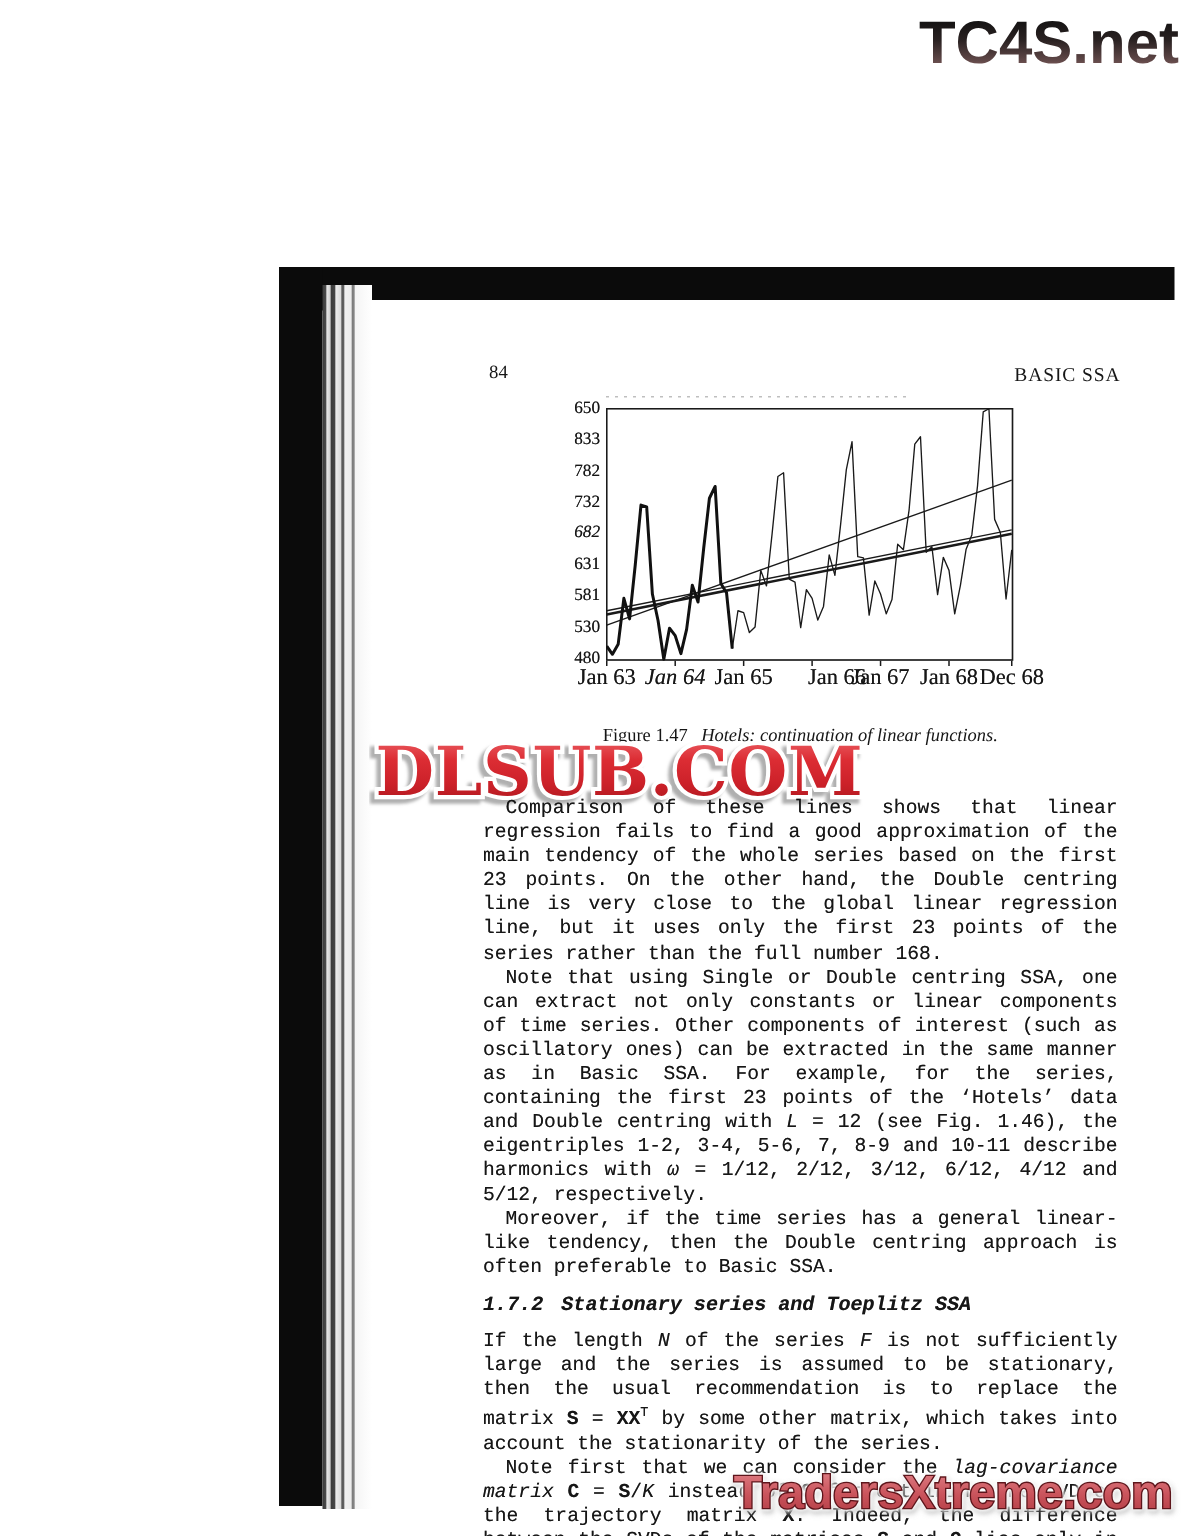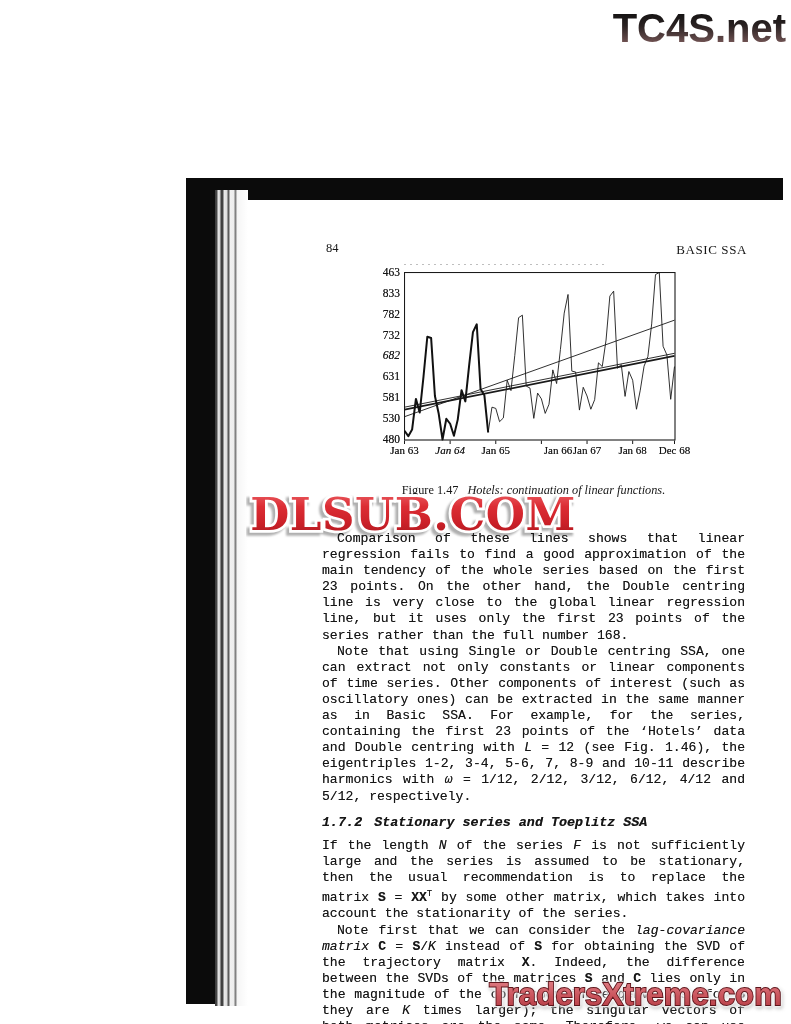--- a/index.html
+++ b/index.html
@@ -21,21 +21,21 @@
   
   .page-num    { position:absolute; left:326px; top:241px; font-size:12.5px; }
   .running-head{ position:absolute; left:322px; top:242px; width:425px; text-align:right;
                  font-size:13px; letter-spacing:.6px; }
 
   
   .chart-plot { position:absolute; left:404px; top:272px; width:272px; height:173px; }
   .y-labels   { position:absolute; left:368px; top:272px; width:32px; height:170px; }
   .ytick      { position:absolute; right:0; font-size:11.5px; text-shadow:0 0 .4px rgba(0,0,0,.65); }
   .x-labels   { position:absolute; left:404px; top:444px; width:272px; height:16px; }
-  .xtick      { position:absolute; top:0; width:48px; text-align:center; font-size:11px;
+  .xtick      { position:absolute; top:0; width:48px; text-align:center; font-size:15px;
                 text-shadow:0 0 .4px rgba(0,0,0,.65); }
 
   
   .caption { position:absolute; left:322px; top:483px; width:423px; text-align:center; font-size:12.3px; }
   .caption .cap-text { font-style:italic; margin-left:9px; }
 
   
   .bodytext { position:absolute; left:322px; top:531px; width:423px;
     font-size:13.1px; line-height:16.1px; text-align:justify;
     text-shadow:0 0 .4px rgba(0,0,0,.55);font-family:Liberation Mono, monospace; }
@@ -76,21 +76,21 @@
 
 <div class="y-labels" id="y-labels">
     <div class="ytick" style="top: 161px;">480</div>
     <div class="ytick" style="top: 140.28px;">530</div>
     <div class="ytick" style="top: 119.146px;">581</div>
     <div class="ytick" style="top: 98.4268px;">631</div>
     <div class="ytick" style="top: 77.2928px; font-style: italic;">682</div>
     <div class="ytick" style="top: 56.5732px;">732</div>
     <div class="ytick" style="top: 35.8536px;">782</div>
     <div class="ytick" style="top: 14.7196px;">833</div>
-    <div class="ytick" style="top: -6px;">463</div>
+    <div class="ytick" style="top: -6px;">650</div>
   </div>
 <div class="chart-plot">
   <svg id="chart-svg" width="272" height="173" viewBox="0 0 272 173">
       <rect x="0.5" y="0.5" width="270.5" height="167.5" fill="none" stroke="#1a1a1a" stroke-width="1.1"></rect>
       <line x1="0.5" y1="168.5" x2="0.5" y2="172" stroke="#1a1a1a" stroke-width="1"></line>
       <line x1="46.13380281690141" y1="168.5" x2="46.13380281690141" y2="172" stroke="#1a1a1a" stroke-width="1"></line>
       <line x1="91.76760563380282" y1="168.5" x2="91.76760563380282" y2="172" stroke="#1a1a1a" stroke-width="1"></line>
       <line x1="137.40140845070422" y1="168.5" x2="137.40140845070422" y2="172" stroke="#1a1a1a" stroke-width="1"></line>
       <line x1="183.03521126760563" y1="168.5" x2="183.03521126760563" y2="172" stroke="#1a1a1a" stroke-width="1"></line>
       <line x1="228.66901408450704" y1="168.5" x2="228.66901408450704" y2="172" stroke="#1a1a1a" stroke-width="1"></line>
@@ -124,20 +124,21 @@
       <stop offset="0.65" stop-color="#cc2129"></stop>
       <stop offset="1" stop-color="#a5151c"></stop>
     </linearGradient>
   </defs>
   <text x="167" y="45" text-anchor="middle" font-family="DejaVu Serif, serif" font-size="45" font-weight="bold" letter-spacing="0.5" fill="url(#wm-mid-grad)" stroke="#ffffff" stroke-width="5.5" paint-order="stroke" style="filter:drop-shadow(-3px 3px 1px rgba(110,110,110,.55));">DLSUB.COM</text>
 </svg>
 
 <div class="bodytext">
   <p>Comparison of these lines shows that linear regression fails to find a good approximation of the main tendency of the whole series based on the first 23 points. On the other hand, the Double centring line is very close to the global linear regression line, but it uses only the first 23 points of the series rather than the full number 168.</p>
   <p>Note that using Single or Double centring SSA, one can extract not only constants or linear components of time series. Other components of interest (such as oscillatory ones) can be extracted in the same manner as in Basic SSA. For example, for the series, containing the first 23 points of the ‘Hotels’ data and Double centring with <i>L</i> = 12 (see Fig. 1.46), the eigentriples 1-2, 3-4, 5-6, 7, 8-9 and 10-11 describe harmonics with <i>ω</i> = 1/12, 2/12, 3/12, 6/12, 4/12 and 5/12, respectively.</p>
+  <p>Moreover, if the time series has a general linear-like tendency, then the Double centring approach is often preferable to Basic SSA.</p>
   <h3 class="sec-head">
     <span>1.7.2</span><span class="sec-title">Stationary series and Toeplitz SSA</span>
   </h3>
   <p class="flush">If the length <i>N</i> of the series <i>F</i> is not sufficiently large and the series is assumed to be stationary, then the usual recommendation is to replace the matrix <b>S</b> = <b>XX</b><sup>T</sup> by some other matrix, which takes into account the stationarity of the series.</p>
   <p>Note first that we can consider the <i>lag-covariance matrix</i> <b>C</b> = <b>S</b>/<i>K</i> instead of <b>S</b> for obtaining the SVD of the trajectory matrix <b>X</b>. Indeed, the difference between the SVDs of the matrices <b>S</b> and <b>C</b> lies only in the magnitude of the corresponding eigenvalues (for <b>S</b> they are <i>K</i> times larger); the singular vectors of both matrices are the same. Therefore, we can use both <b>S</b> and <b>C</b> in Basic SSA with the same effect.</p>
 </div>
 
 <svg class="wm-bottom" width="325" height="46">
   <defs>
     <linearGradient id="wm-bot-grad" x1="0" y1="0" x2="0" y2="1">

